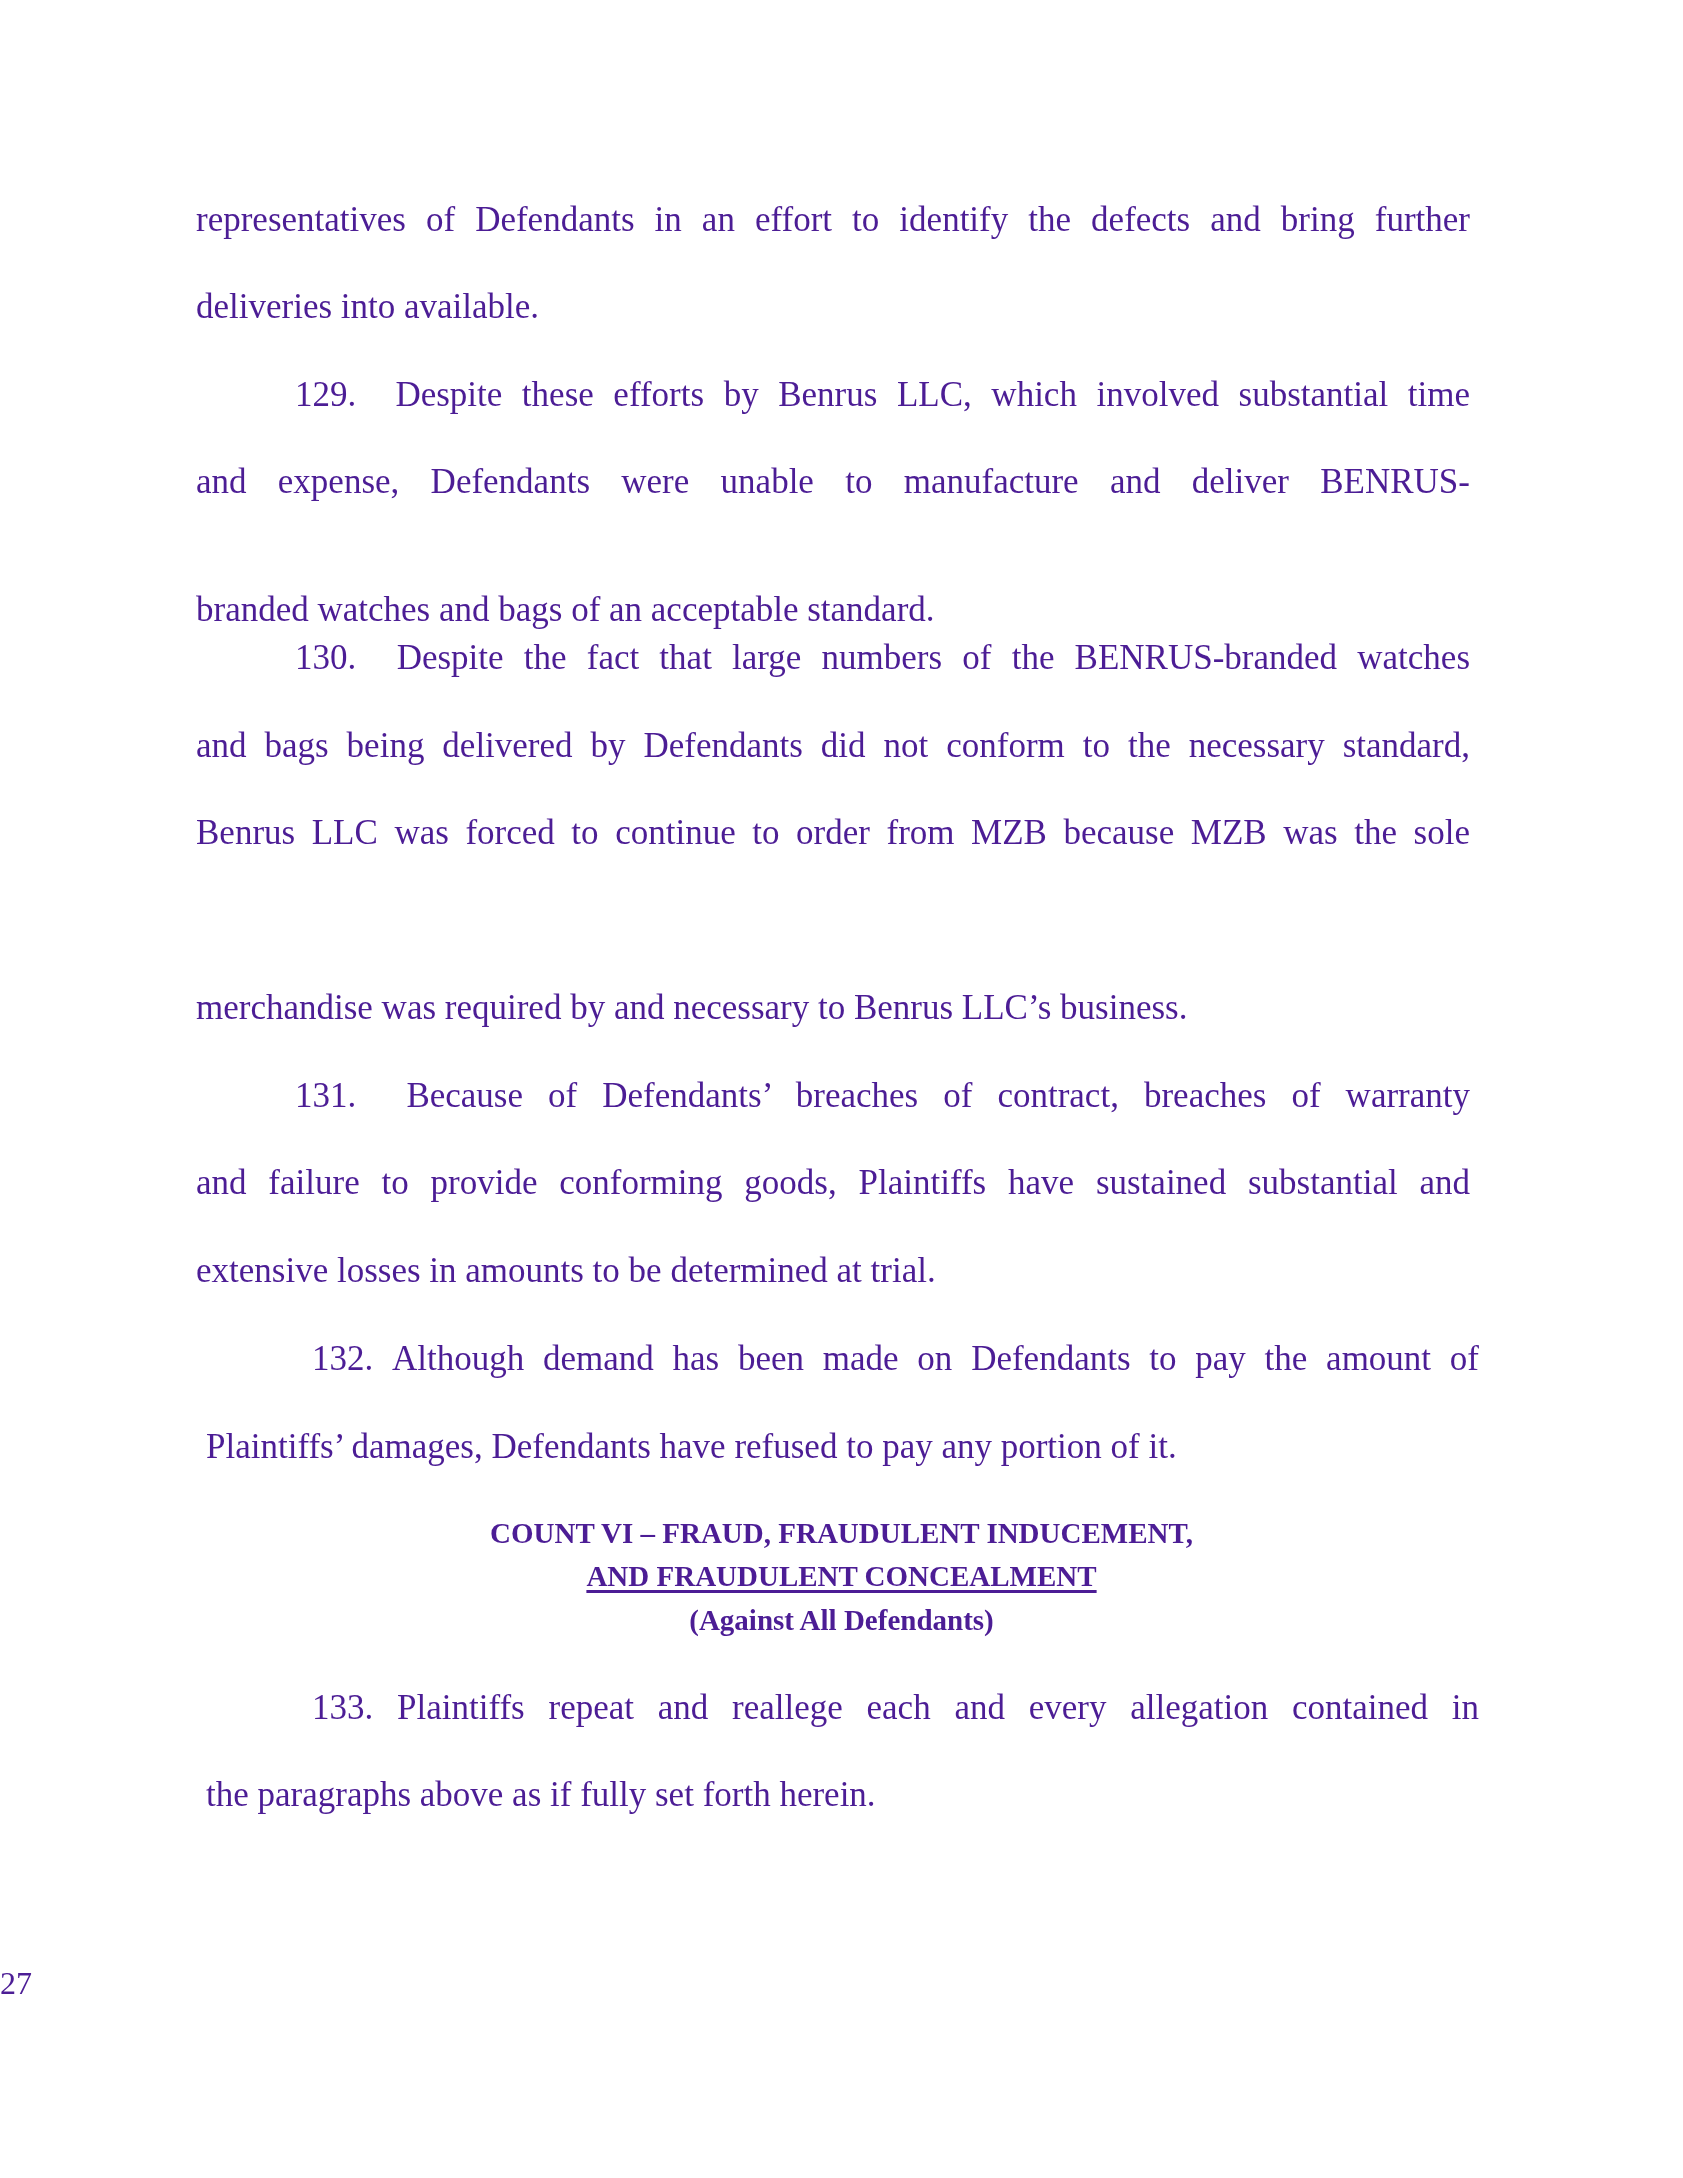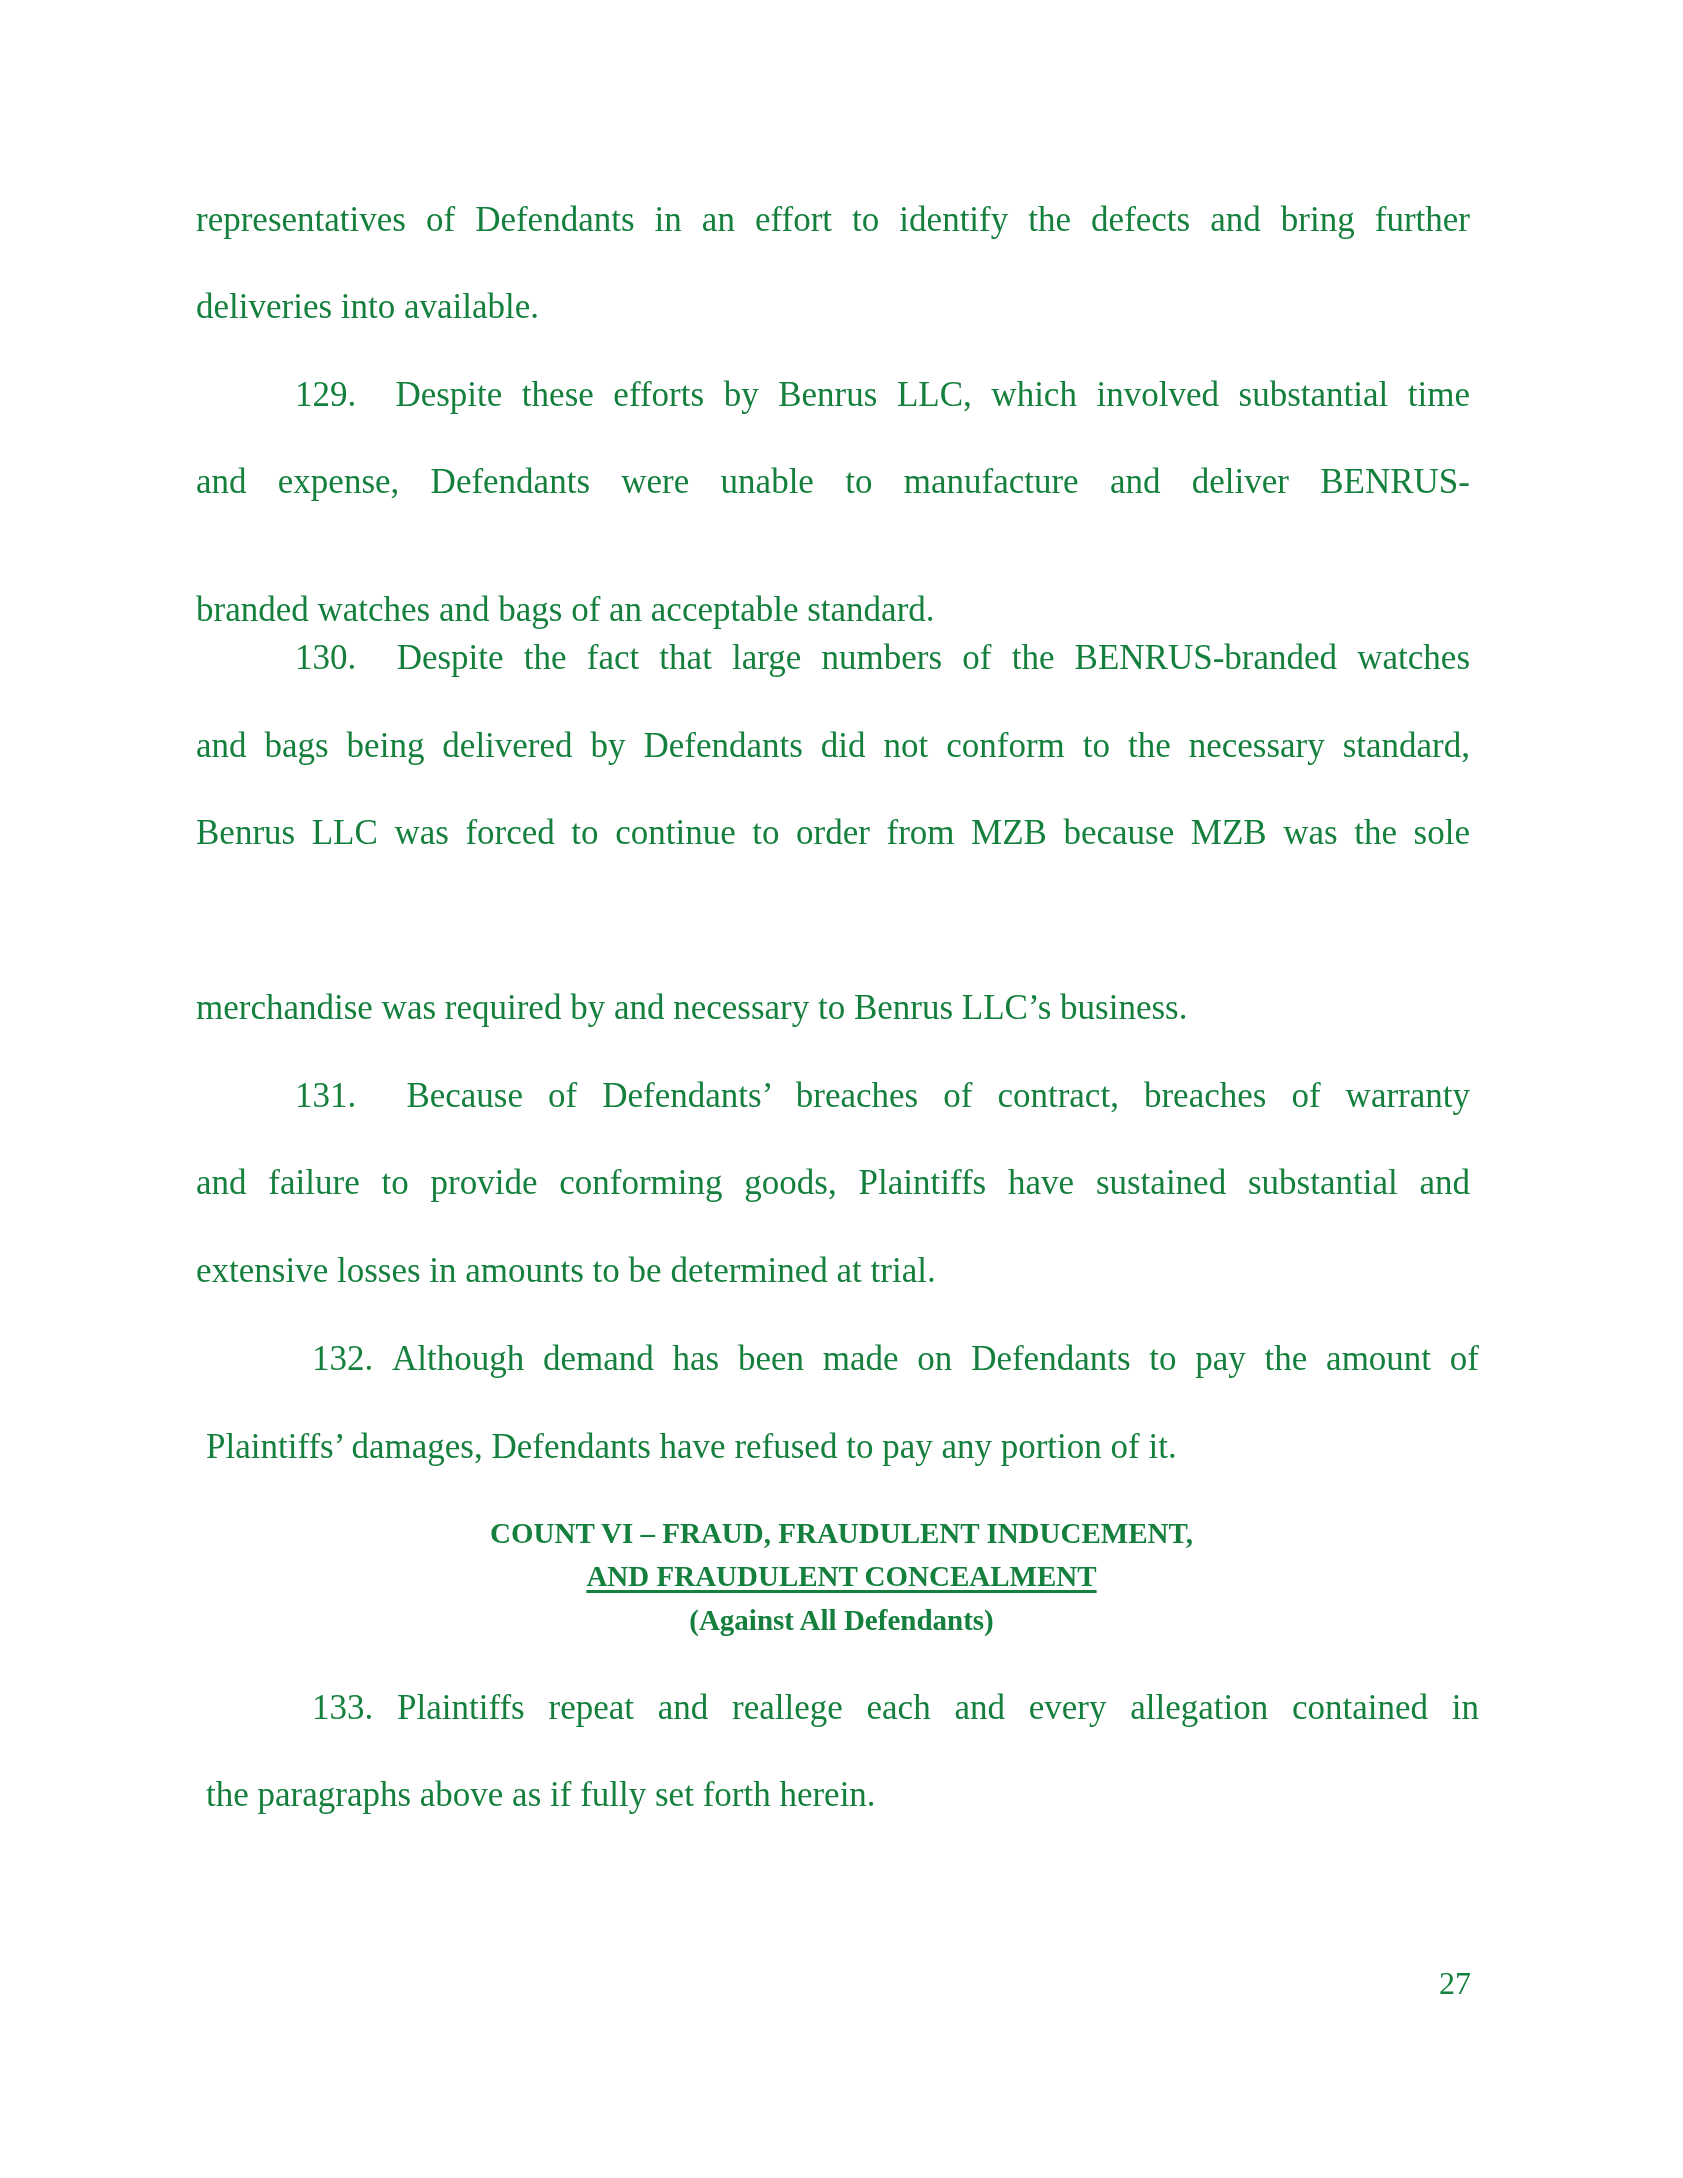--- a/index.html
+++ b/index.html
@@ -1,19 +1,19 @@
 <!DOCTYPE html>
 <html><head>
 <meta charset="utf-8">
 <style>
   html, body { margin: 0; padding: 0; background: #ffffff; }
   body { width: 1683px; height: 2178px; position: relative; overflow: hidden; }
   .page {
     position: absolute; left: 0; top: 0; width: 1683px; height: 2178px;
-    background: #ffffff; color: #15803d;
+    background: #ffffff; color: #4c1d95;
     font-family: "Liberation Serif", "DejaVu Serif", serif;
   }
   .line {
     position: absolute;
     font-size: 35px;
     line-height: 40px;
     white-space: nowrap;
     height: 40px;
   }
   .justify {
@@ -25,21 +25,21 @@
   .first-line { left: 295px; width: 1175px; }
   .first-line.shift { left: 312px; width: 1167px; }
   .pnum { display: inline-block; }
   .heading {
     position: absolute; left: 0; width: 1683px; text-align: center;
     font-weight: bold; font-size: 29px; line-height: 40px;
     white-space: nowrap;
   }
   .heading .u { text-decoration: underline; text-decoration-thickness: 3px; text-underline-offset: 4px; }
   .page-number {
-    position: absolute; left: 0; width: 1471px; text-align: right;
+    position: absolute; left: 0; width: 1471px; text-align: left;
     font-size: 32px; line-height: 36px; top: 1965px;
   }
 </style>
 </head>
 <body>
 
 <div class="page">
 
   <div class="line body-line justify" style="top:200px;">representatives of Defendants in an effort to identify the defects and bring further</div>
   <div class="line body-line" style="top:287px;">deliveries into available.</div>

